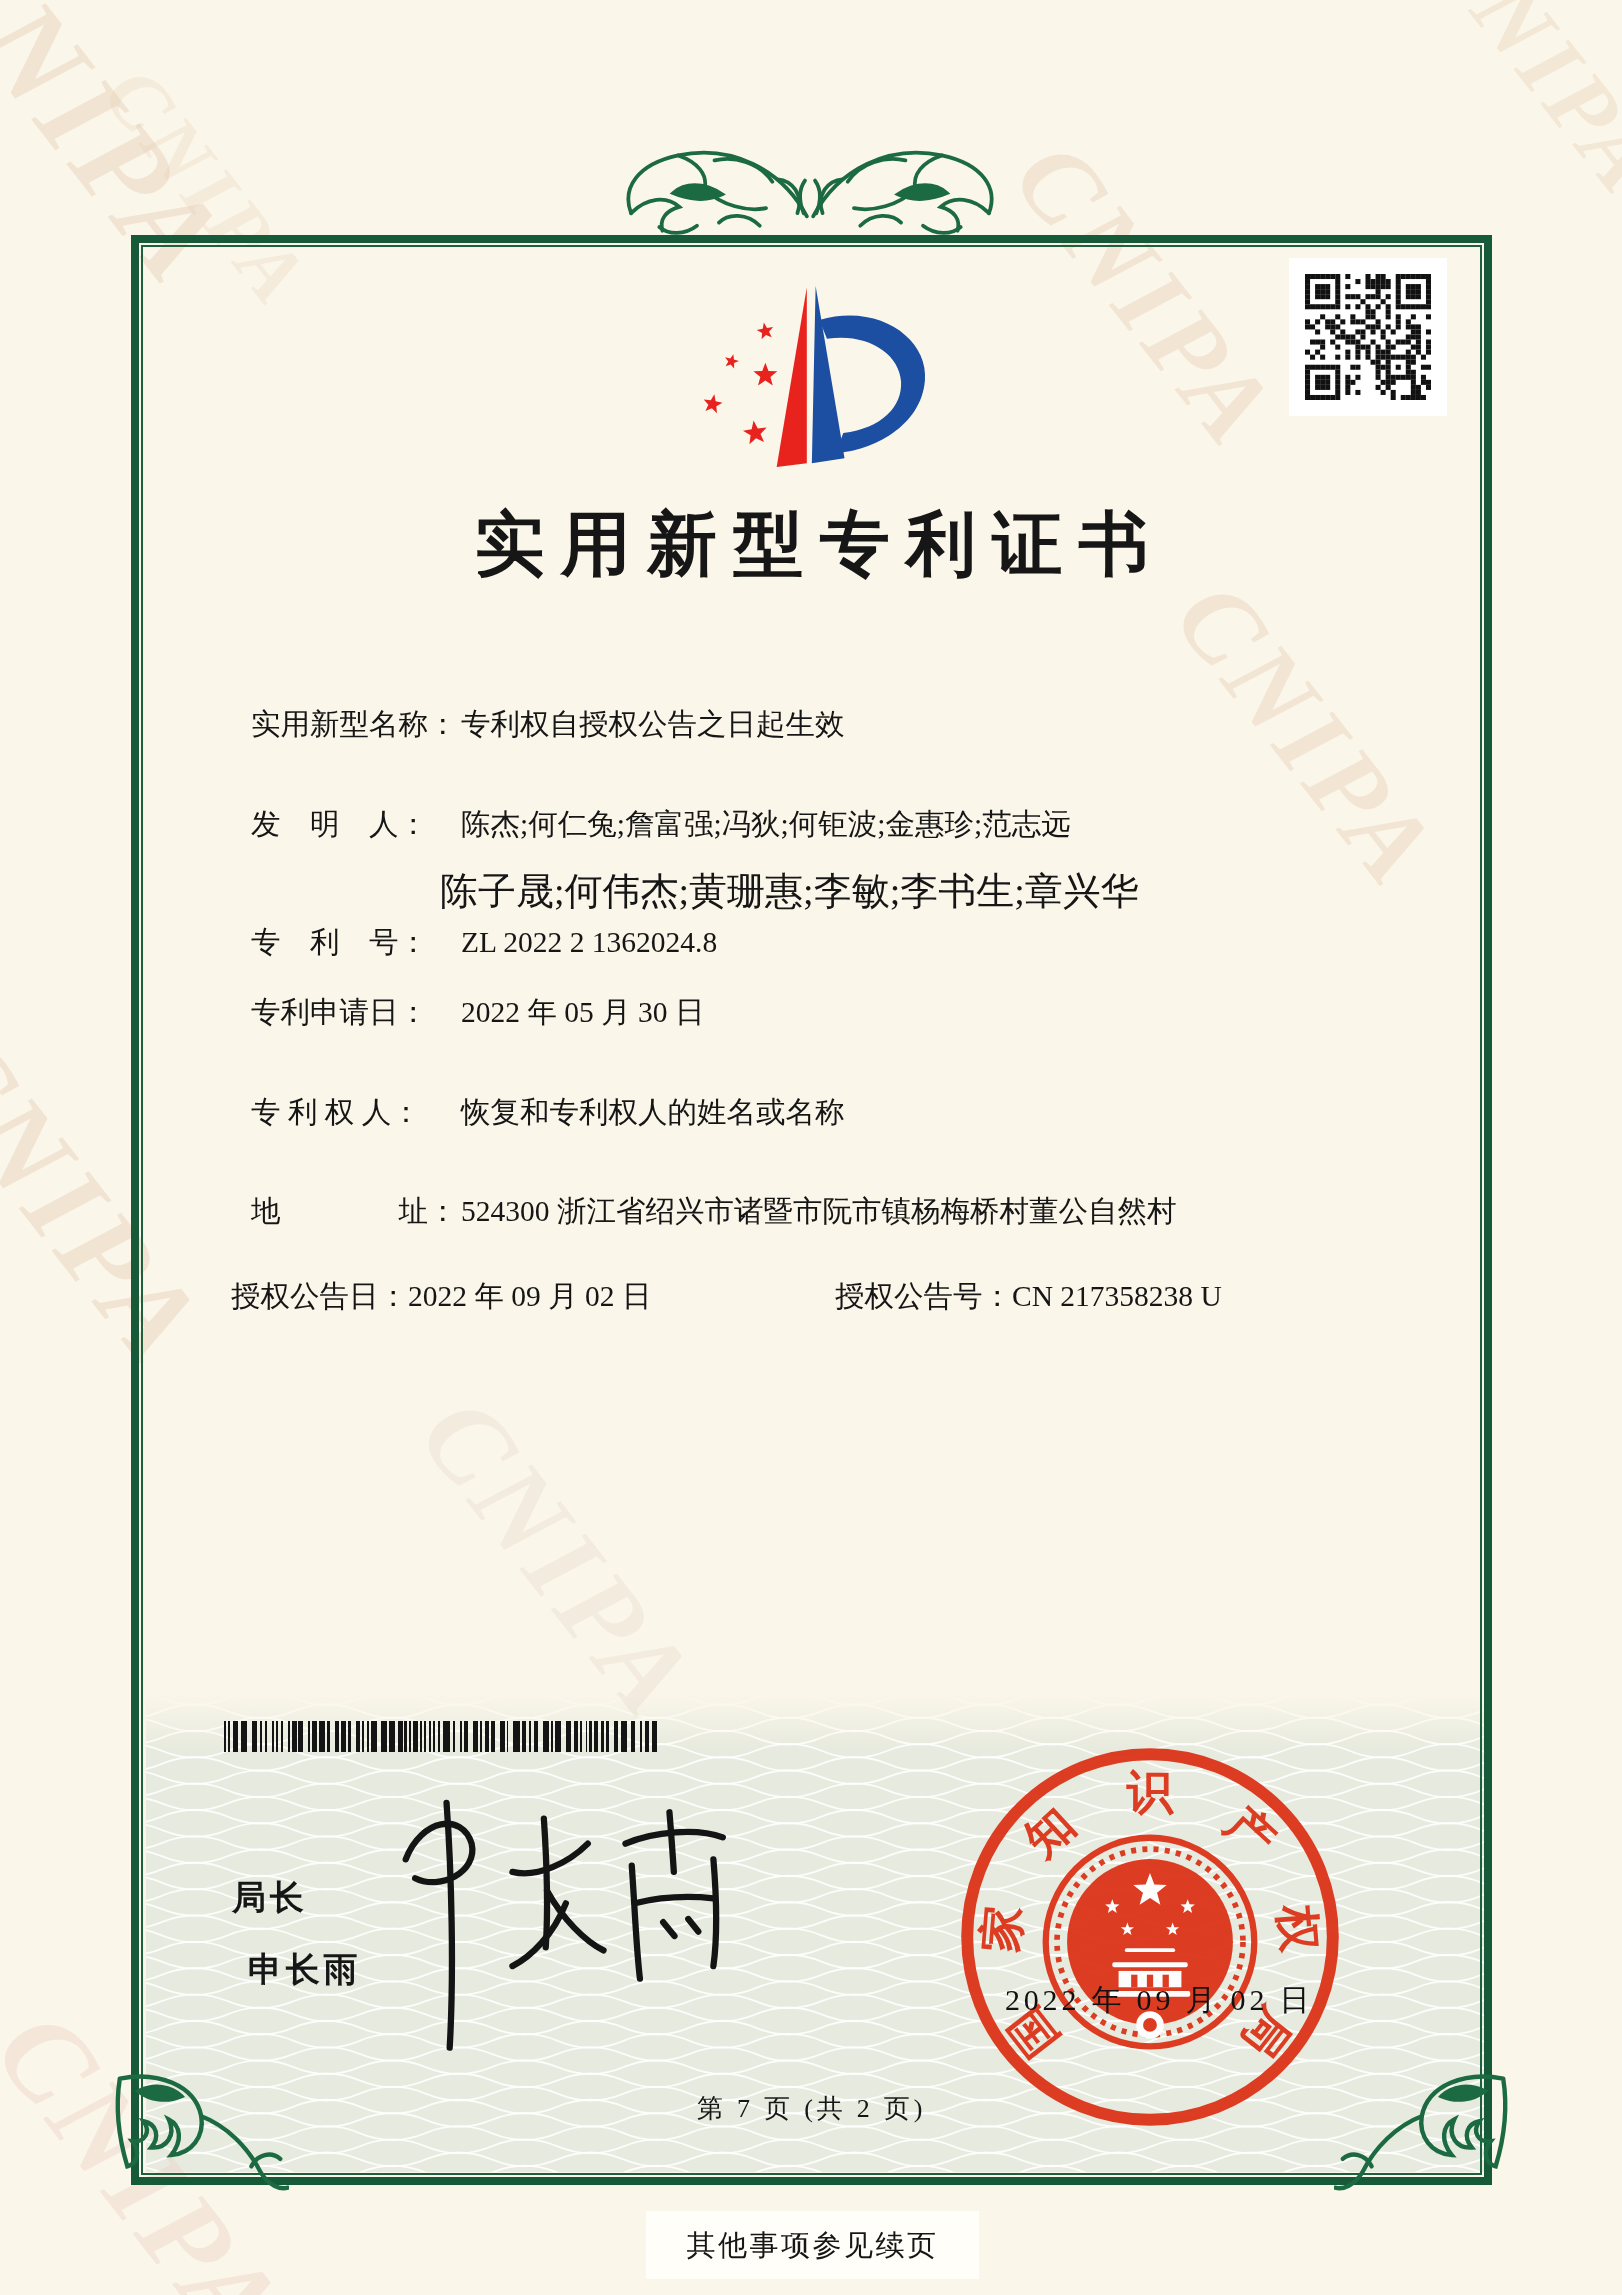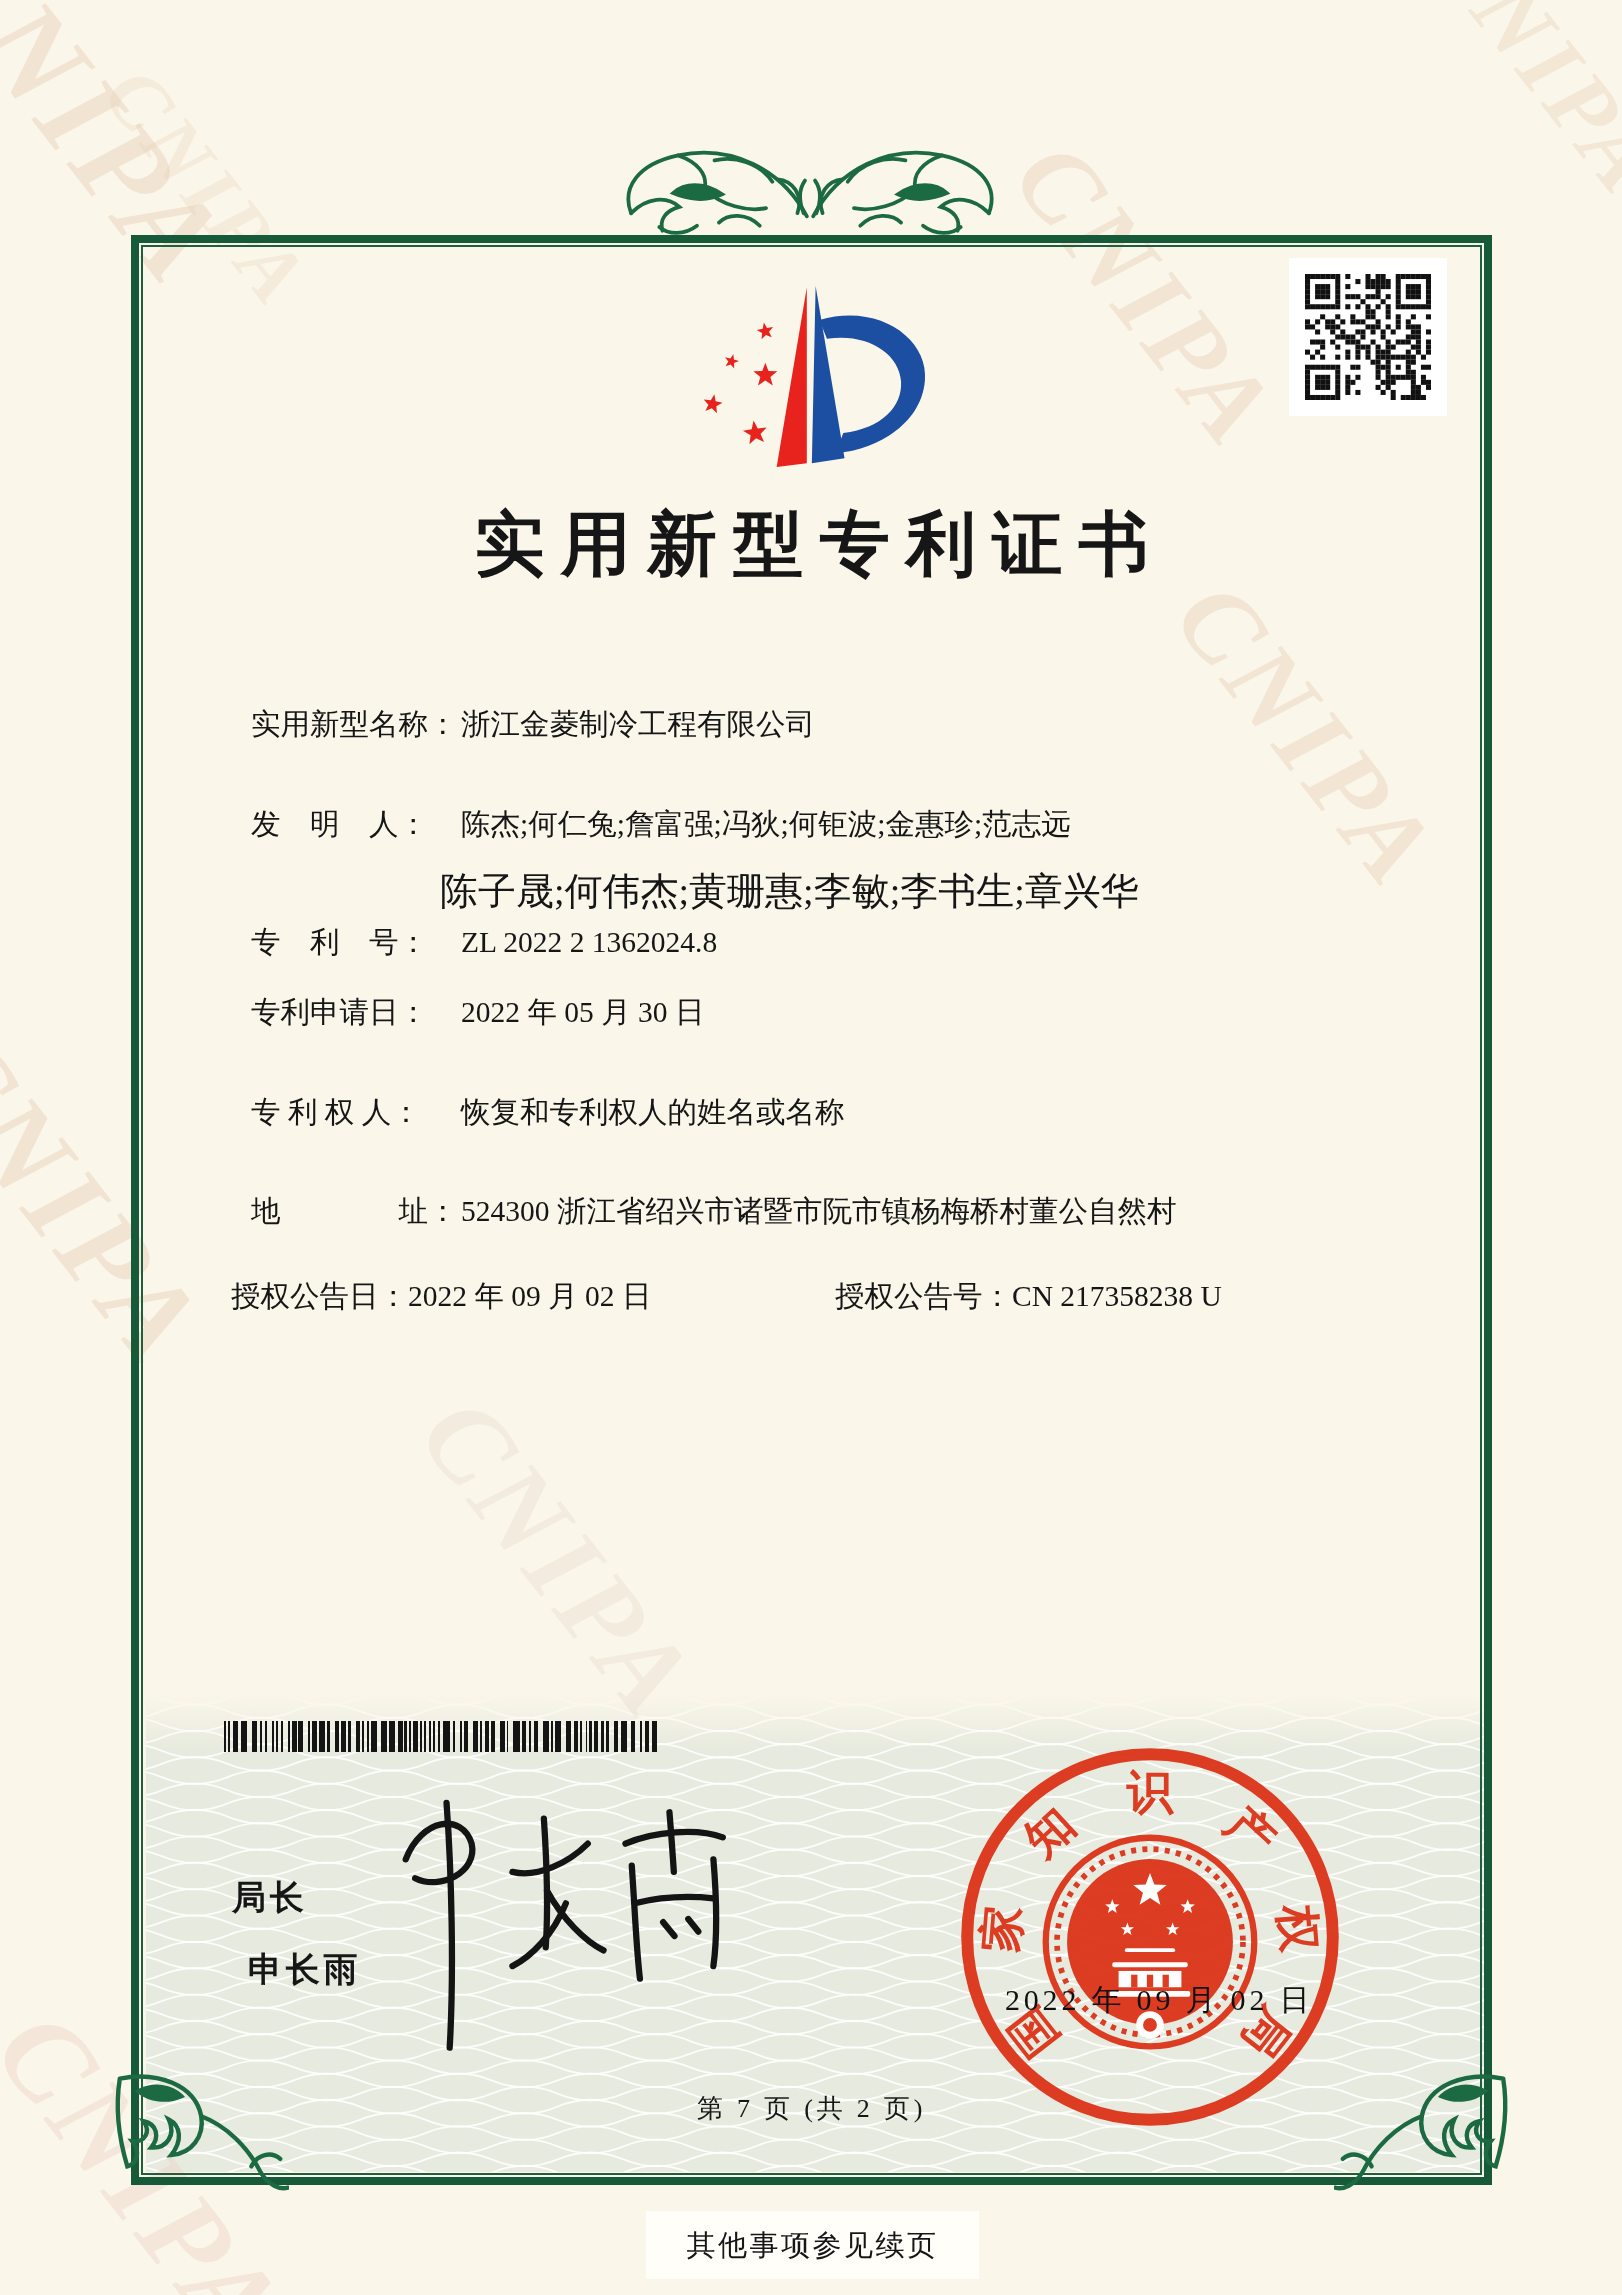--- a/index.html
+++ b/index.html
@@ -450,21 +450,21 @@
         <rect x="160" y="192" width="8" height="8" fill="#111"></rect>
         <rect x="168" y="192" width="8" height="8" fill="#111"></rect>
         <rect x="176" y="192" width="8" height="8" fill="#111"></rect>
         <rect x="184" y="192" width="8" height="8" fill="#111"></rect>
       </svg>
   </div>
 
   <div class="title">实用新型专利证书</div>
 
   <div class="row" style="top:705px">
-    <span class="lbl">实用新型名称：</span><span class="val">浙江金菱制冷工程有限公司</span>
+    <span class="lbl">实用新型名称：</span><span class="val">专利权自授权公告之日起生效</span>
   </div>
   <div class="row" style="top:805px">
     <span class="lbl">发　明　人：</span><span class="val">陈杰;何仁兔;詹富强;冯狄;何钜波;金惠珍;范志远</span>
   </div>
   <div class="inv2" style="top:866px">陈子晟;何伟杰;黄珊惠;李敏;李书生;章兴华</div>
   <div class="row" style="top:923px">
     <span class="lbl">专　利　号：</span><span class="val">ZL 2022 2 1362024.8</span>
   </div>
   <div class="row" style="top:993px">
     <span class="lbl">专利申请日：</span><span class="val">2022 年 05 月 30 日</span>

